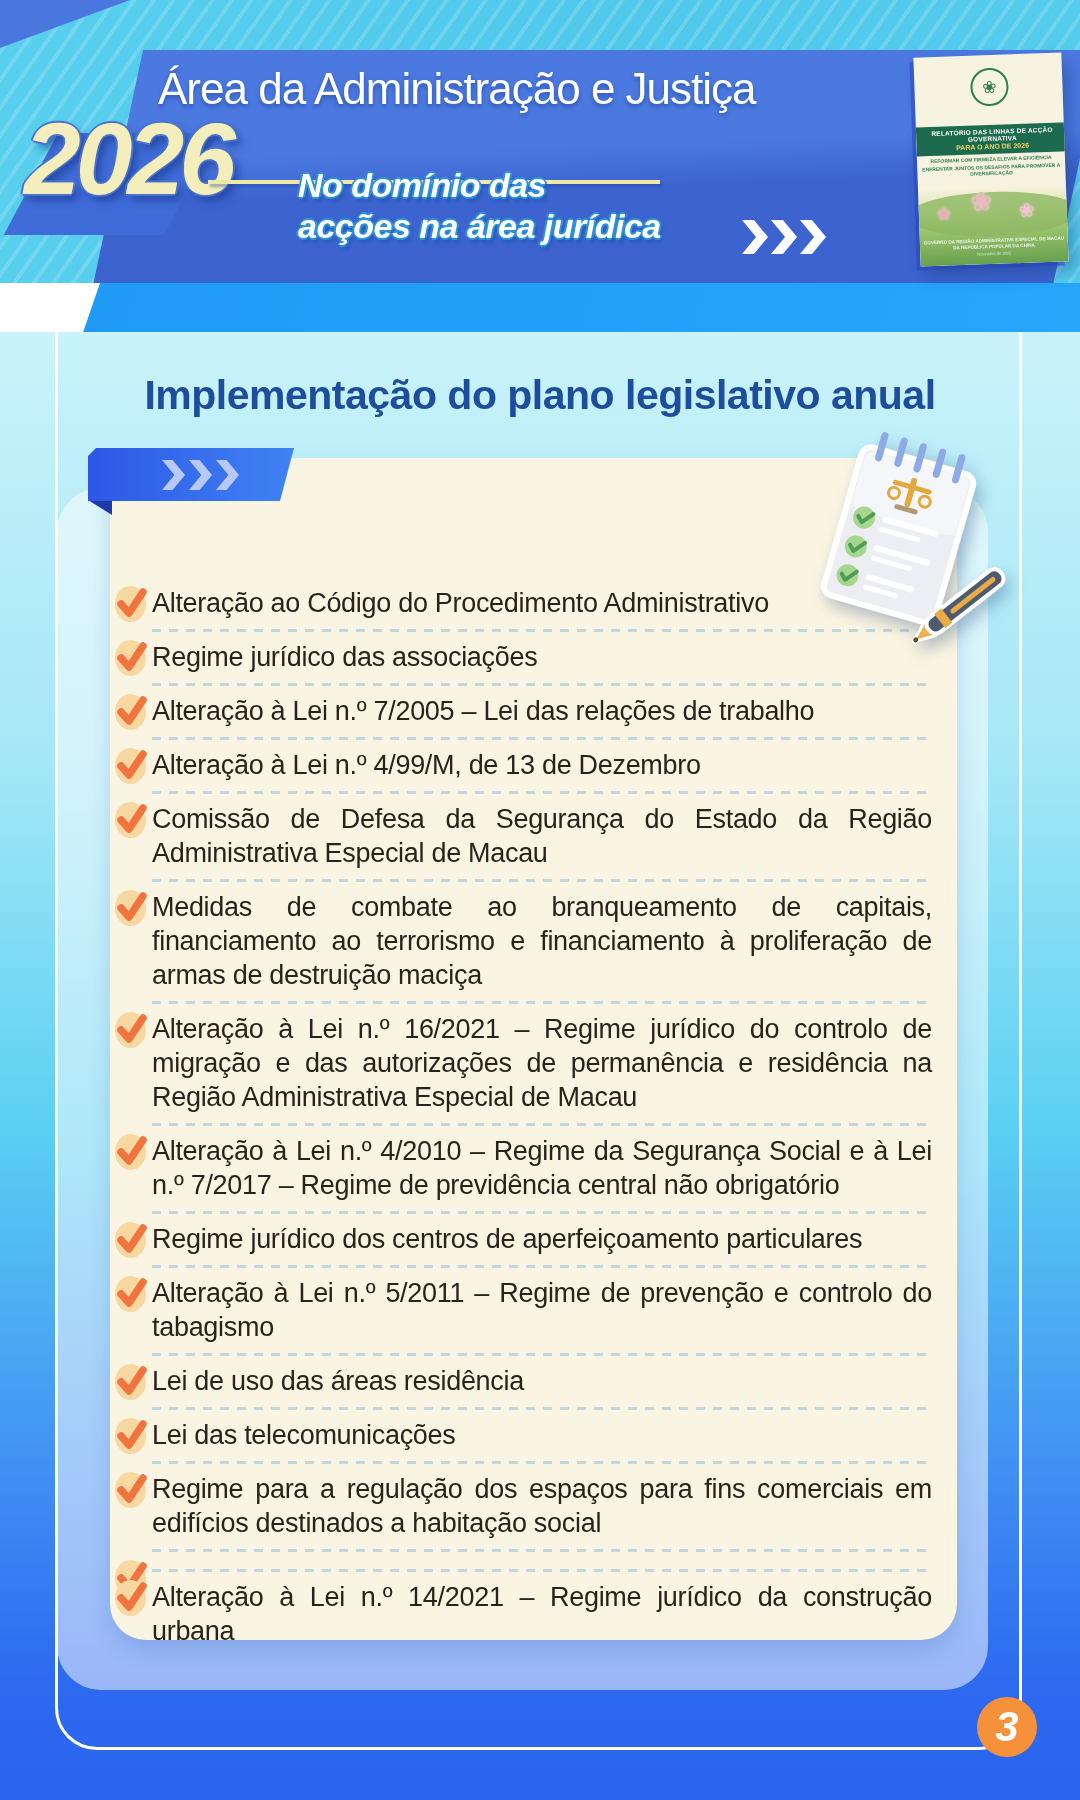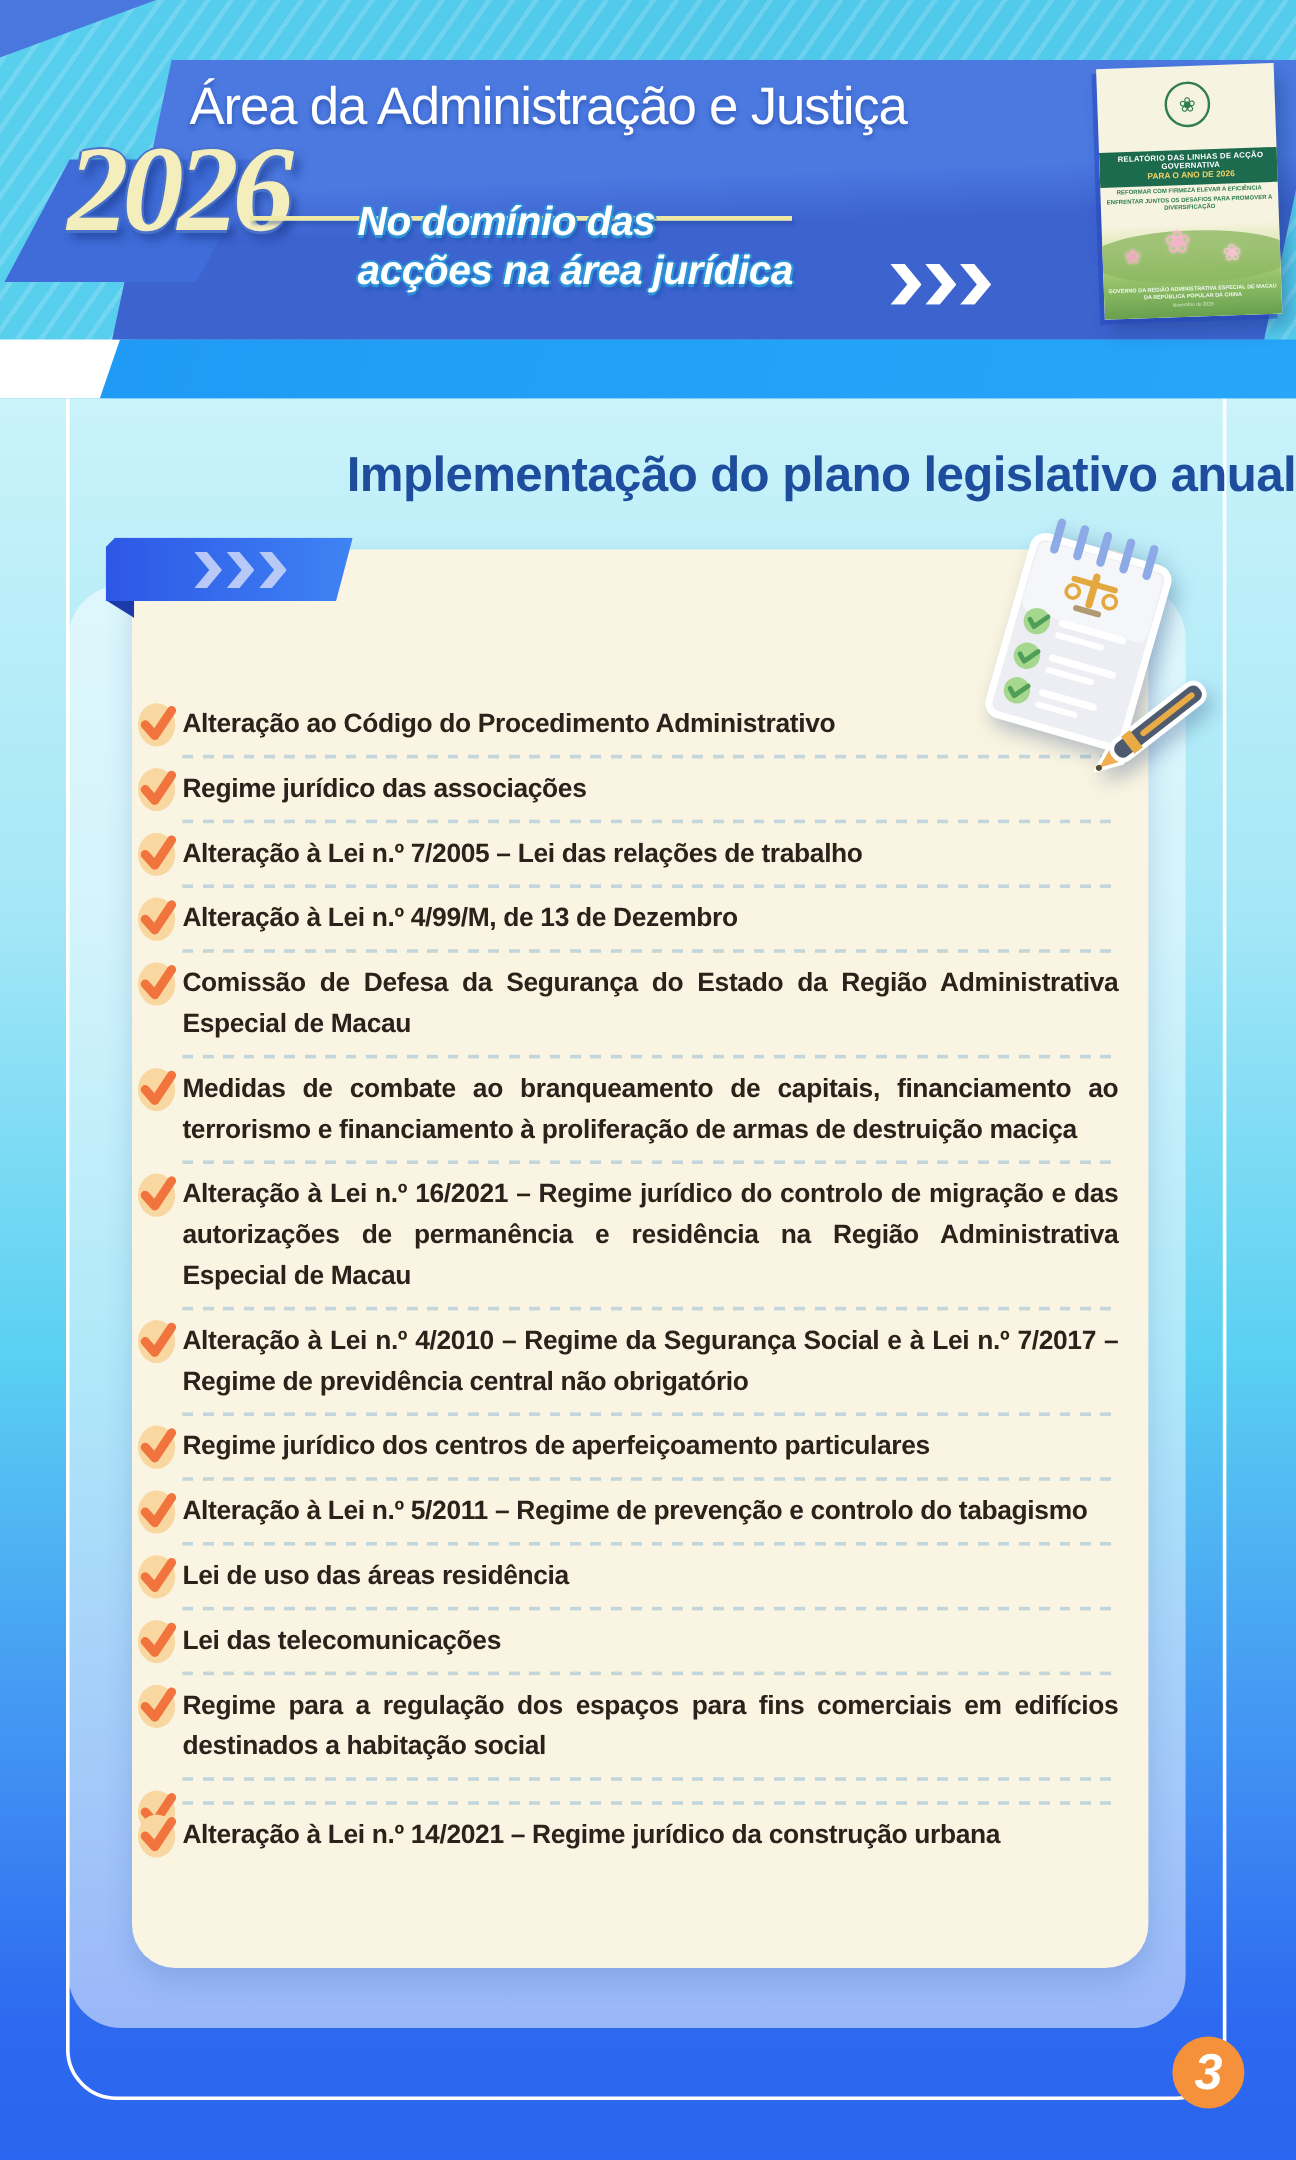--- a/index.html
+++ b/index.html
@@ -21,23 +21,23 @@
   .white-wedge{position:absolute;left:-30px;top:283px;width:132px;height:49px;background:#ffffff;
           transform:skewX(-19deg);}
   .band-bright{position:absolute;left:100px;top:283px;width:1040px;height:49px;
           background:linear-gradient(90deg,#1f9bf5,#27a6fa);transform:skewX(-19deg);transform-origin:top left;}
   .band{position:absolute;left:143px;top:50px;width:960px;height:233px;
           background:linear-gradient(178deg,#4b79e0 42%,#3d63cf 58%);
           transform:skewX(-12deg);transform-origin:top left;}
   .plate-2026{position:absolute;left:58px;top:133px;width:160px;height:102px;background:#3f6cd8;
           transform:skewX(-28deg);transform-origin:top left;}
   .year{position:absolute;left:24px;top:108px;width:220px;
-        font-family:Liberation Serif, serif;font-style:italic;font-weight:bold;
+        font-family:Liberation Sans, sans-serif;font-style:italic;font-weight:bold;
         font-size:102px;letter-spacing:-5px;color:#f4eebd;line-height:1;
-        text-shadow:-2px 0 0 #4a72c8,2px 0 0 #4a72c8,0 -2px 0 #4a72c8,0 2px 0 #4a72c8,5px 6px 8px rgba(25,55,140,.65);margin-left:32px;}
+        text-shadow:-2px 0 0 #4a72c8,2px 0 0 #4a72c8,0 -2px 0 #4a72c8,0 2px 0 #4a72c8,5px 6px 8px rgba(25,55,140,.65);}
   .h-title{position:absolute;left:158px;top:64px;width:660px;color:#ffffff;
         font-size:44px;font-weight:normal;letter-spacing:-1px;white-space:nowrap;
         text-shadow:0 3px 4px rgba(25,60,145,.55);}
   .yellow-line{position:absolute;left:208px;top:180px;width:452px;height:4px;background:#efe9a6;
         box-shadow:2px 3px 3px rgba(35,70,160,.45);}
   .h-sub{position:absolute;left:298px;top:165px;font-size:34px;font-weight:bold;color:#ffffff;
         line-height:41px;letter-spacing:-0.5px;
         text-shadow:-2px 0 0 #2e93d8,2px 0 0 #2e93d8,0 -2px 0 #2e93d8,0 2px 0 #2e93d8,3px 5px 3px rgba(25,85,170,.55);font-style:italic;}
   .h-chevrons{position:absolute;left:742px;top:220px;display:flex;gap:3px;}
   .chev{display:inline-block;width:26px;height:34px;background:#ffffff;
@@ -67,21 +67,21 @@
   .f1{left:52px;top:0px;font-size:26px;color:#f4b3c6;}
   .f2{left:18px;top:16px;font-size:17px;}
   .f3{left:100px;top:14px;font-size:19px;color:#f6c1d0;}
   .bk-footer{position:absolute;left:0;bottom:8px;width:100%;text-align:center;color:#eef7ec;
         font-weight:bold;}
   .bk-footer .f-l1{font-size:4.6px;}
   .bk-footer .f-l2{font-size:4.6px;margin-top:1px;}
   .bk-footer .f-l3{font-size:4px;margin-top:2px;color:#d8eccc;font-weight:normal;}
 
   
-  .main-title{position:absolute;left:0;top:372px;width:1080px;text-align:right;z-index:3;
+  .main-title{position:absolute;left:0;top:372px;width:1080px;text-align:center;z-index:3;
         font-size:41px;font-weight:bold;color:#1e4d9d;letter-spacing:-0.5px;}
 
   .periwinkle{position:absolute;left:57px;top:488px;width:931px;height:1202px;
         border-radius:44px;background:rgba(255,255,255,.52);z-index:2;}
   .card{position:absolute;left:110px;top:458px;width:847px;height:1182px;border-radius:36px;
         background:#faf5e2;box-shadow:0 10px 22px rgba(30,80,160,.18);z-index:4;}
 
   .tab{position:absolute;left:88px;top:448px;width:206px;height:53px;z-index:5;
         background:linear-gradient(90deg,#2d57e6,#3f83f4);
         clip-path:polygon(0 8px,8px 0,100% 0,calc(100% - 14px) 100%,0 100%);}
@@ -89,21 +89,21 @@
   .tab-chev{display:inline-block;width:23px;height:30px;background:#b9c9f7;
         clip-path:polygon(0 0,46% 0,100% 50%,46% 100%,0 100%,54% 50%);}
   .tab-fold{position:absolute;left:88px;top:500px;width:24px;height:15px;background:#1c3ba8;
         clip-path:polygon(0 0,100% 0,100% 100%);z-index:4;}
 
   
   .list{position:absolute;left:42px;right:25px;top:120px;z-index:2;}
   .item{position:relative;padding-top:8px;}
   .item:not(:last-child)::after{content:"";display:block;height:3px;margin-top:9px;
         background-image:repeating-linear-gradient(90deg,#c2d6dc 0 9px,rgba(0,0,0,0) 9px 17px);}
-  .item-text{font-size:22px;line-height:34px;font-weight:bold;color:#2c221c;
+  .item-text{font-size:27px;line-height:34px;font-weight:normal;color:#2c221c;
         text-align:justify;letter-spacing:-0.3px;}
   .check{position:absolute;left:-37px;top:8px;width:31px;height:36px;background:#f8d7a0;
         border-radius:50%;}
   .check svg{position:absolute;left:-1px;top:-2px;}
 
   
   .notepad{position:absolute;left:800px;top:430px;width:220px;height:230px;z-index:7;
         filter:drop-shadow(5px 8px 8px rgba(50,80,130,.35));}
 
   

